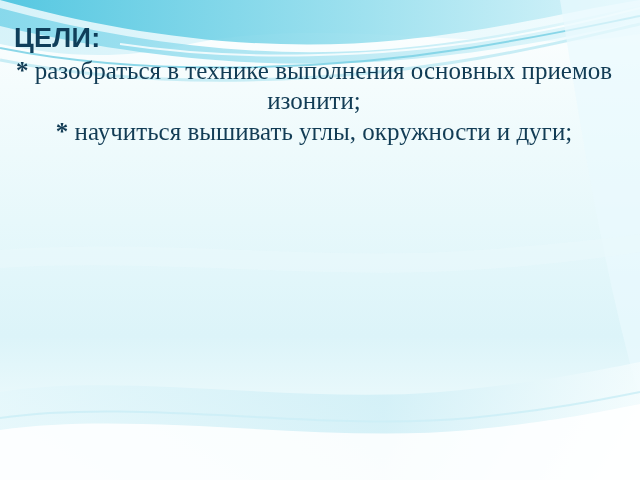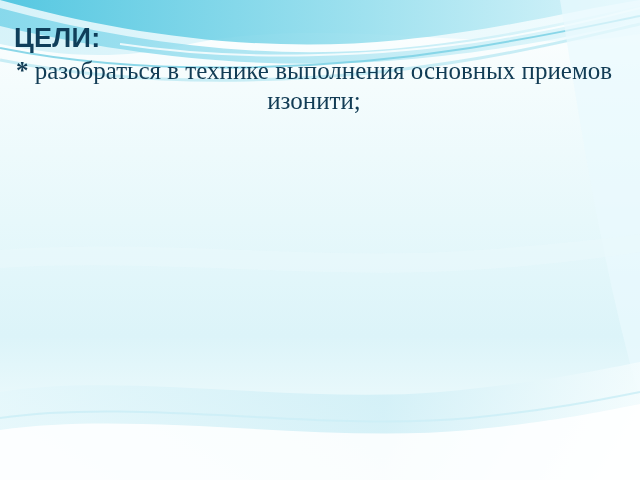--- a/index.html
+++ b/index.html
@@ -107,16 +107,20 @@
   </svg>
 
   <div class="content">
     <div class="title">ЦЕЛИ:</div>
 
     <ul class="bullets">
       <li class="bullet">
         <span class="star">*</span>
         <span>разобраться в технике выполнения основных приемов изонити;</span>
       </li>
+      <li class="bullet">
+        <span class="star">*</span>
+        <span>научиться вышивать углы, окружности и дуги;</span>
+      </li>
     </ul>
   </div>
 
 </div>
 
 </body></html>

